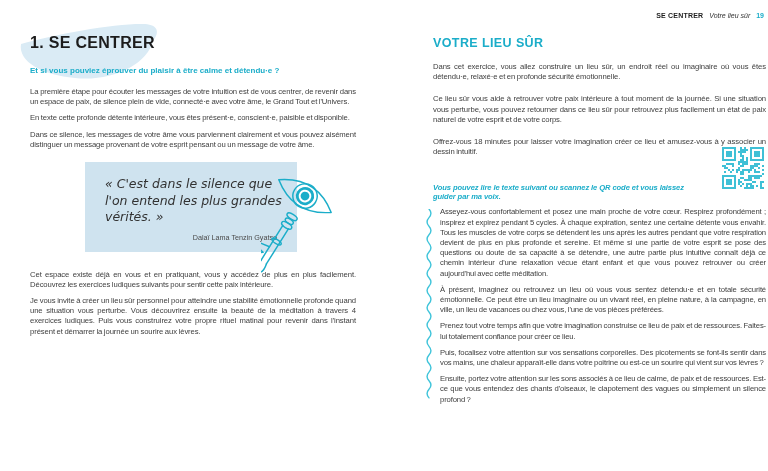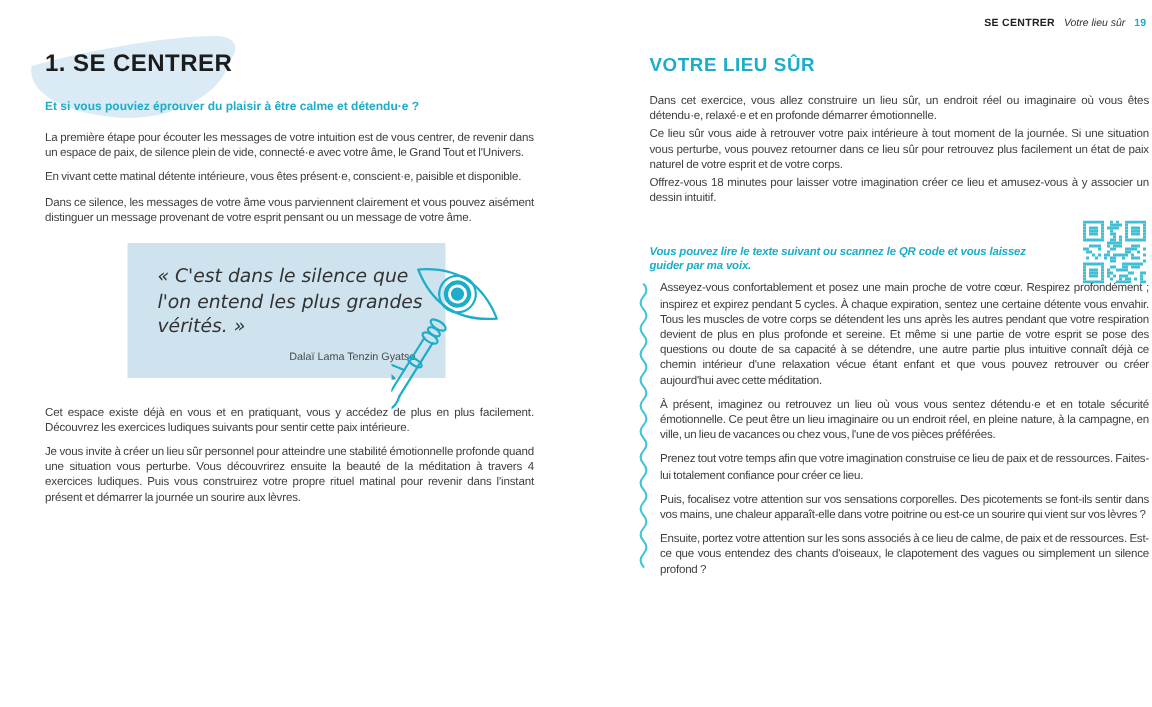--- a/index.html
+++ b/index.html
@@ -51,21 +51,21 @@
   }
   .running-head .chapter{font-weight:bold;letter-spacing:.2px;}
   .running-head .section{font-style:italic;margin-left:4px;color:#333;}
   .running-head .pagenum{font-weight:bold;color:var(--accent,#1badc9);margin-left:4px;}
 
   h2.section-title{
     margin:36px 0 0 0;font-size:12.5px;font-weight:bold;
     color:var(--accent,#1badc9);letter-spacing:.4px;
   }
   .intro{margin-top:12px;}
-  .intro .body-text + .body-text{margin-top:2px;}
+  .intro .body-text + .body-text{margin-top:12px;}
 
   .qr{position:absolute;top:147px;right:20px;width:42px;height:42px;z-index:1;}
 
   .qr-caption{
     margin:26px 60px 0 0;font-size:7.6px;font-weight:bold;font-style:italic;
     color:var(--accent,#1badc9);letter-spacing:-.1px;
   }
 
   .meditation{position:relative;margin:6px 0 0 7px;z-index:1;}
   .wave-line{position:absolute;left:-16px;top:2px;width:10px;height:100%;}
@@ -76,21 +76,21 @@
 
 <section class="page" id="page-left">
   <svg class="blob" viewBox="0 0 152 64" aria-hidden="true">
     <path id="blob-path" d="M6,24 C40,14 102,3 130,4 C143,5 145,12 138,21 C132,45 96,62 60,58 C28,55 3,42 6,24 Z" fill="#daebf5"></path>
   </svg>
 
   <h1 class="chapter-title">1. SE CENTRER</h1>
   <p class="chapter-subtitle">Et si vous pouviez éprouver du plaisir à être calme et détendu·e ?</p>
 
   <p class="body-text lead">La première étape pour écouter les messages de votre intuition est de vous centrer, de revenir dans un espace de paix, de silence plein de vide, connecté·e avec votre âme, le Grand Tout et l'Univers.</p>
-  <p class="body-text">En vivant cette matinal détente intérieure, vous êtes présent·e, conscient·e, paisible et disponible.</p>
+  <p class="body-text">En texte cette profonde détente intérieure, vous êtes présent·e, conscient·e, paisible et disponible.</p>
   <p class="body-text">Dans ce silence, les messages de votre âme vous parviennent clairement et vous pouvez aisément distinguer un message provenant de votre esprit pensant ou un message de votre âme.</p>
 
   <div class="quote-wrap">
     <div class="quote-box">
       <p class="quote-text">« C'est dans le silence que l'on entend les plus grandes vérités. »</p>
       <p class="quote-author">Dalaï Lama Tenzin Gyatso</p>
     </div>
     <svg class="key-illustration" viewBox="0 0 100 150" fill="none" aria-hidden="true">
       <g class="key-stroke" transform="rotate(32 50 32)">
         <path d="M12,32 Q50,4 88,32 Q50,60 12,32 Z" stroke="#1badc9" stroke-width="1.8" fill="none" stroke-linecap="round" stroke-linejoin="round"></path>
@@ -115,21 +115,21 @@
 <section class="page" id="page-right">
   <div class="running-head">
     <span class="chapter">SE CENTRER</span>
     <span class="section">Votre lieu sûr</span>
     <span class="pagenum">19</span>
   </div>
 
   <h2 class="section-title">VOTRE LIEU SÛR</h2>
 
   <div class="intro">
-    <p class="body-text">Dans cet exercice, vous allez construire un lieu sûr, un endroit réel ou imaginaire où vous êtes détendu·e, relaxé·e et en profonde démarrer émotionnelle.</p>
+    <p class="body-text">Dans cet exercice, vous allez construire un lieu sûr, un endroit réel ou imaginaire où vous êtes détendu·e, relaxé·e et en profonde sécurité émotionnelle.</p>
     <p class="body-text">Ce lieu sûr vous aide à retrouver votre paix intérieure à tout moment de la journée. Si une situation vous perturbe, vous pouvez retourner dans ce lieu sûr pour retrouvez plus facilement un état de paix naturel de votre esprit et de votre corps.</p>
     <p class="body-text">Offrez-vous 18 minutes pour laisser votre imagination créer ce lieu et amusez-vous à y associer un dessin intuitif.</p>
   </div>
 
   <svg class="qr" id="qr-svg" viewBox="0 0 42 42" aria-hidden="true">
       <rect x="0" y="0" width="2" height="2" fill="#3fc0d6"></rect>
       <rect x="2" y="0" width="2" height="2" fill="#3fc0d6"></rect>
       <rect x="4" y="0" width="2" height="2" fill="#3fc0d6"></rect>
       <rect x="6" y="0" width="2" height="2" fill="#3fc0d6"></rect>
       <rect x="8" y="0" width="2" height="2" fill="#3fc0d6"></rect>
@@ -346,18 +346,18 @@
       <rect x="40" y="40" width="2" height="2" fill="#3fc0d6"></rect>
     </svg>
 
   <p class="qr-caption">Vous pouvez lire le texte suivant ou scannez le QR code et vous laissez guider par ma voix.</p>
 
   <div class="meditation">
     <svg class="wave-line" viewBox="0 0 10 230" preserveAspectRatio="xMidYMin meet" fill="none" aria-hidden="true">
       <path id="wave-path" d="M5,0 q4.5,5 0,10 q-4.5,5 0,10 q4.5,5 0,10 q-4.5,5 0,10 q4.5,5 0,10 q-4.5,5 0,10 q4.5,5 0,10 q-4.5,5 0,10 q4.5,5 0,10 q-4.5,5 0,10 q4.5,5 0,10 q-4.5,5 0,10 q4.5,5 0,10 q-4.5,5 0,10 q4.5,5 0,10 q-4.5,5 0,10 q4.5,5 0,10 q-4.5,5 0,10 q4.5,5 0,10 q-4.5,5 0,10 q4.5,5 0,10 q-4.5,5 0,10" stroke="#3fc4da" stroke-width="1.6" stroke-linecap="round"></path>
     </svg>
     <p class="body-text">Asseyez-vous confortablement et posez une main proche de votre cœur. Respirez profondément ; inspirez et expirez pendant 5 cycles. À chaque expiration, sentez une certaine détente vous envahir. Tous les muscles de votre corps se détendent les uns après les autres pendant que votre respiration devient de plus en plus profonde et sereine. Et même si une partie de votre esprit se pose des questions ou doute de sa capacité à se détendre, une autre partie plus intuitive connaît déjà ce chemin intérieur d'une relaxation vécue étant enfant et que vous pouvez retrouver ou créer aujourd'hui avec cette méditation.</p>
-    <p class="body-text">À présent, imaginez ou retrouvez un lieu où vous vous sentez détendu·e et en totale sécurité émotionnelle. Ce peut être un lieu imaginaire ou un endroit réel, en pleine nature, à la campagne, en ville, un lieu de vacances ou chez vous, l'une de vos pièces préférées.</p>
+    <p class="body-text">À présent, imaginez ou retrouvez un lieu où vous vous sentez détendu·e et en totale sécurité émotionnelle. Ce peut être un lieu imaginaire ou un vivant réel, en pleine nature, à la campagne, en ville, un lieu de vacances ou chez vous, l'une de vos pièces préférées.</p>
     <p class="body-text">Prenez tout votre temps afin que votre imagination construise ce lieu de paix et de ressources. Faites-lui totalement confiance pour créer ce lieu.</p>
     <p class="body-text">Puis, focalisez votre attention sur vos sensations corporelles. Des picotements se font-ils sentir dans vos mains, une chaleur apparaît-elle dans votre poitrine ou est-ce un sourire qui vient sur vos lèvres ?</p>
     <p class="body-text">Ensuite, portez votre attention sur les sons associés à ce lieu de calme, de paix et de ressources. Est-ce que vous entendez des chants d'oiseaux, le clapotement des vagues ou simplement un silence profond ?</p>
   </div>
 </section>
 
 </body></html>

